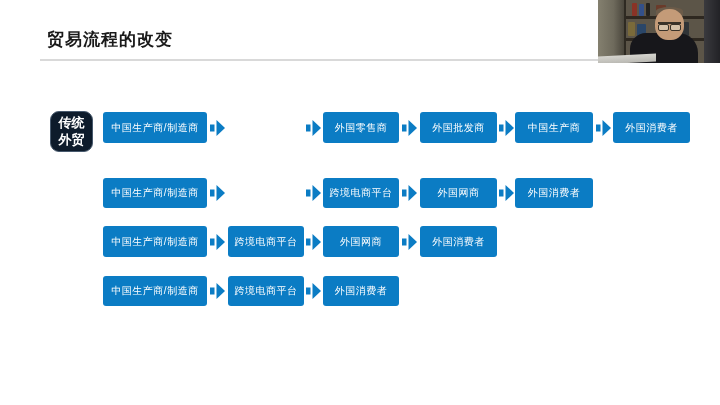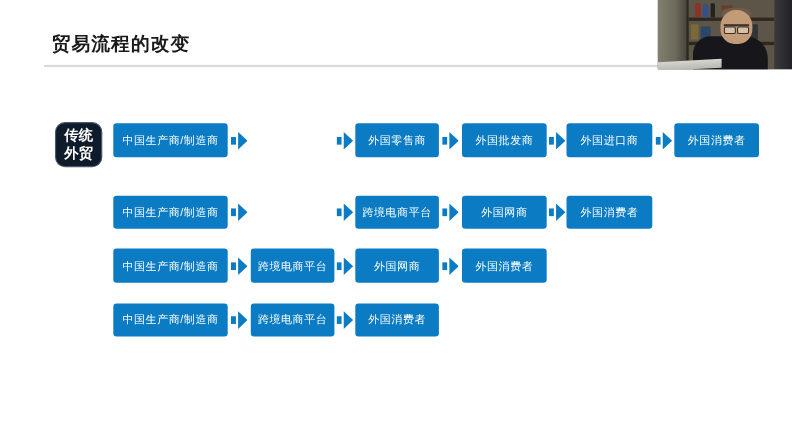--- a/index.html
+++ b/index.html
@@ -67,21 +67,21 @@
   <div class="title-underline"></div>
 
   <div class="group-label gl1">
     <span>传统</span>
     <span>外贸</span>
   </div>
 
   <div class="box c0 r1">中国生产商/制造商</div>
   <div class="box c2 r1">外国零售商</div>
   <div class="box c3 r1">外国批发商</div>
-  <div class="box c4 r1">外国进口商</div>
+  <div class="box c4 r1">中国生产商</div>
   <div class="box c5 r1">外国消费者</div>
   <div class="arrow g0 ar1"><svg width="15" height="20" viewBox="0 0 15 20">
         <rect x="0" y="6.5" width="4.5" height="7" fill="#0b7cc4"></rect>
         <polygon points="6.5,2 15,10 6.5,18" fill="#0b7cc4"></polygon>
       </svg></div>
   <div class="arrow g1 ar1"><svg width="15" height="20" viewBox="0 0 15 20">
         <rect x="0" y="6.5" width="4.5" height="7" fill="#0b7cc4"></rect>
         <polygon points="6.5,2 15,10 6.5,18" fill="#0b7cc4"></polygon>
       </svg></div>
   <div class="arrow g2 ar1"><svg width="15" height="20" viewBox="0 0 15 20">

